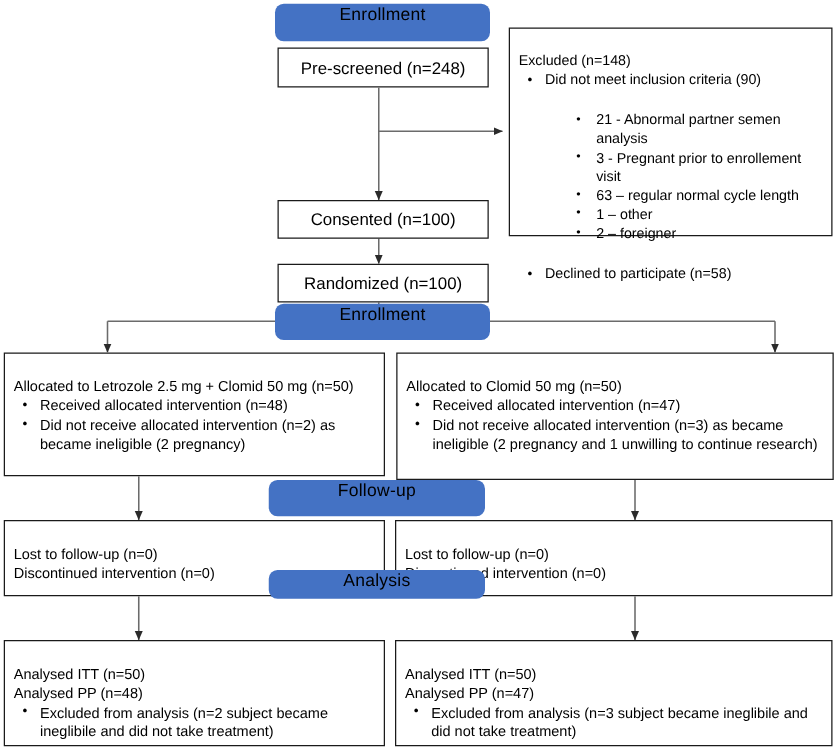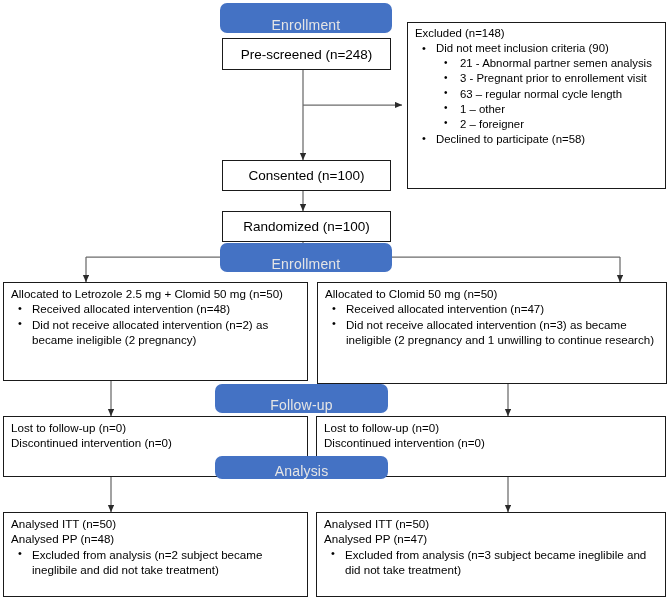--- a/index.html
+++ b/index.html
@@ -22,23 +22,23 @@
     left:0; top:0;
     width:669px; height:602px;
     pointer-events:none;
   }
 
   
   .banner{
     position:absolute;
     background:#4472C4;
     border-radius:7px;
-    color:#e5e5e5;
+    color:#000000;
     display:flex;
-    align-items:flex-end;
+    align-items:flex-start;
     justify-content:center;
     font-size:14px;
     letter-spacing:.2px;
     box-sizing:border-box;
     z-index:3;
   }
 
   
   .box{
     position:absolute;
@@ -47,21 +47,21 @@
     box-sizing:border-box;
     z-index:2;
   }
   .box.center{
     display:flex;
     align-items:center;
     justify-content:center;
     font-size:13.5px;
   }
   .box.body{
-    padding:3px 6px 4px 7px;
+    padding:19px 6px 4px 7px;
     font-size:11.4px;
     line-height:1.32;
   }
   .box.body.lg{ font-size:11.6px; }
 
   .line{ margin:0; }
 
   
   ul.bul{
     list-style:none;
@@ -76,21 +76,21 @@
   }
   ul.bul > li::before{
     content:"\2022";
     position:absolute;
     left:7px;
     top:-0.5px;
     font-size:11px;
   }
   ul.bul ul.bul2{
     list-style:none;
-    margin:0;
+    margin:17px;
     padding:0;
   }
   ul.bul2 > li{
     position:relative;
     padding-left:24px;
     line-height:1.33;
   }
   ul.bul2 > li::before{
     content:"\2022";
     position:absolute;

